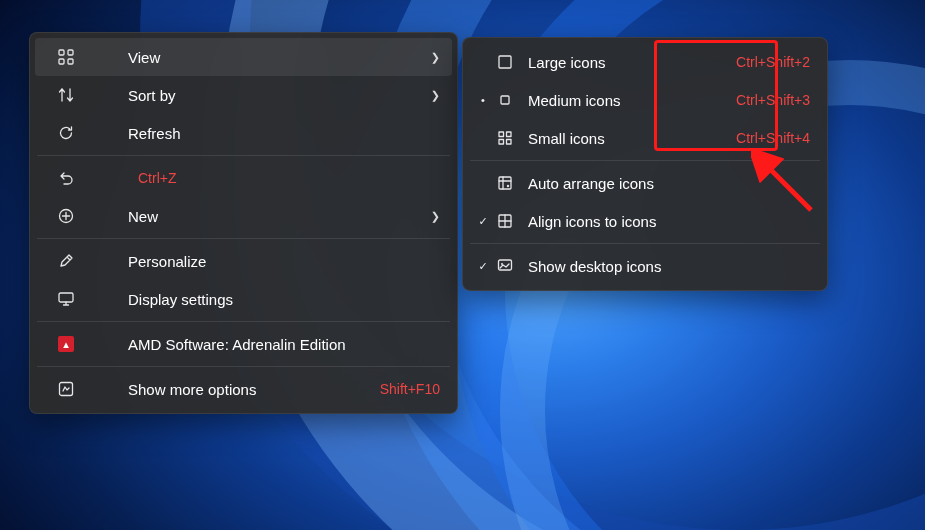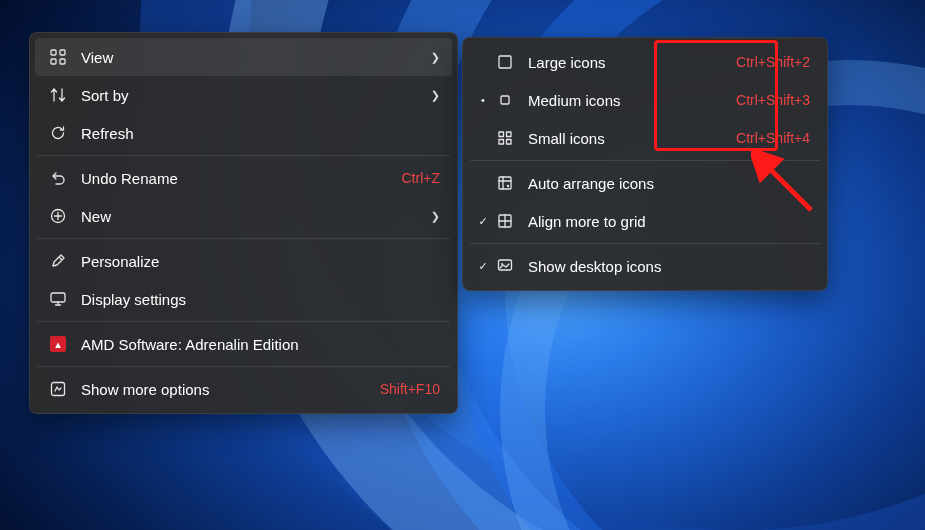--- a/index.html
+++ b/index.html
@@ -49,21 +49,21 @@
     }
     .menu-item.hover { background: rgba(255,255,255,.08); }
     .menu-sep { height: 1px; background: rgba(255,255,255,.1); margin: 3px 2px; }
 
     .mi-mark { width: 18px; display: flex; justify-content: center; color: #eee; font-size: 11px; }
     .mi-icon { width: 22px; height: 22px; display: flex; align-items: center; justify-content: center; margin: 0 12px 0 2px; }
     .mi-icon svg { width: 18px; height: 18px; }
     .mi-label { flex: 1; font-size: 15px; color: #fff; }
     .mi-accel { color: #ef4444; font-size: 14px; margin-left: 10px; }
     .mi-arrow { width: 14px; text-align: right; color: #ddd; font-size: 11px; margin-left: 6px; }
-    .menu-main .menu-item { padding-left: 10px; }
+    .menu-main .menu-item { padding-left: 18px; gap: 39px; }
 
     .amd-badge {
       width: 16px; height: 16px; background: #d4202c; border-radius: 2px;
       display: flex; align-items: center; justify-content: center;
       font-size: 10px; font-weight: 700; color: #fff;
     }
 
     .highlight-box {
       position: absolute;
       top: 40px; left: 654px;
@@ -120,21 +120,20 @@
       </span>
       <span class="mi-label">Refresh</span>
     </div>
     <div class="menu-sep"></div>
     <div class="menu-item">
       <span class="mi-icon">
         <svg viewBox="0 0 18 18">
           <path d="M4 7h7a4 4 0 0 1 0 8H7M4 7l3-3M4 7l3 3" stroke="#e6e6e6" stroke-width="1.3" fill="none" stroke-linecap="round" stroke-linejoin="round"></path>
         </svg>
       </span>
-      <span class="mi-label">Undo Rename</span>
       <span class="mi-accel">Ctrl+Z</span>
     </div>
     <div class="menu-item">
       <span class="mi-icon">
         <svg viewBox="0 0 18 18">
           <circle cx="9" cy="9" r="6.5" stroke="#e6e6e6" stroke-width="1.3" fill="none" stroke-linecap="round" stroke-linejoin="round"></circle>
           <path d="M9 5.5v7M5.5 9h7" stroke="#e6e6e6" stroke-width="1.3" fill="none" stroke-linecap="round" stroke-linejoin="round"></path>
         </svg>
       </span>
       <span class="mi-label">New</span>
@@ -224,21 +223,21 @@
       <span class="mi-label">Auto arrange icons</span>
     </div>
     <div class="menu-item">
       <span class="mi-mark">✓</span>
       <span class="mi-icon">
         <svg viewBox="0 0 18 18">
           <rect x="3" y="3" width="12" height="12" rx="1" stroke="#e6e6e6" stroke-width="1.3" fill="none" stroke-linecap="round" stroke-linejoin="round"></rect>
           <path d="M3 9h12M9 3v12" stroke="#e6e6e6" stroke-width="1.3" fill="none" stroke-linecap="round" stroke-linejoin="round"></path>
         </svg>
       </span>
-      <span class="mi-label">Align more to grid</span>
+      <span class="mi-label">Align icons to icons</span>
     </div>
     <div class="menu-sep"></div>
     <div class="menu-item">
       <span class="mi-mark">✓</span>
       <span class="mi-icon">
         <svg viewBox="0 0 18 18">
           <rect x="2.5" y="3" width="13" height="10" rx="1.5" stroke="#e6e6e6" stroke-width="1.3" fill="none" stroke-linecap="round" stroke-linejoin="round"></rect>
           <circle cx="6" cy="7" r="1" fill="#e6e6e6"></circle>
           <path d="M4 11l3-3 3 2 3-3" stroke="#e6e6e6" stroke-width="1.3" fill="none" stroke-linecap="round" stroke-linejoin="round"></path>
         </svg>

